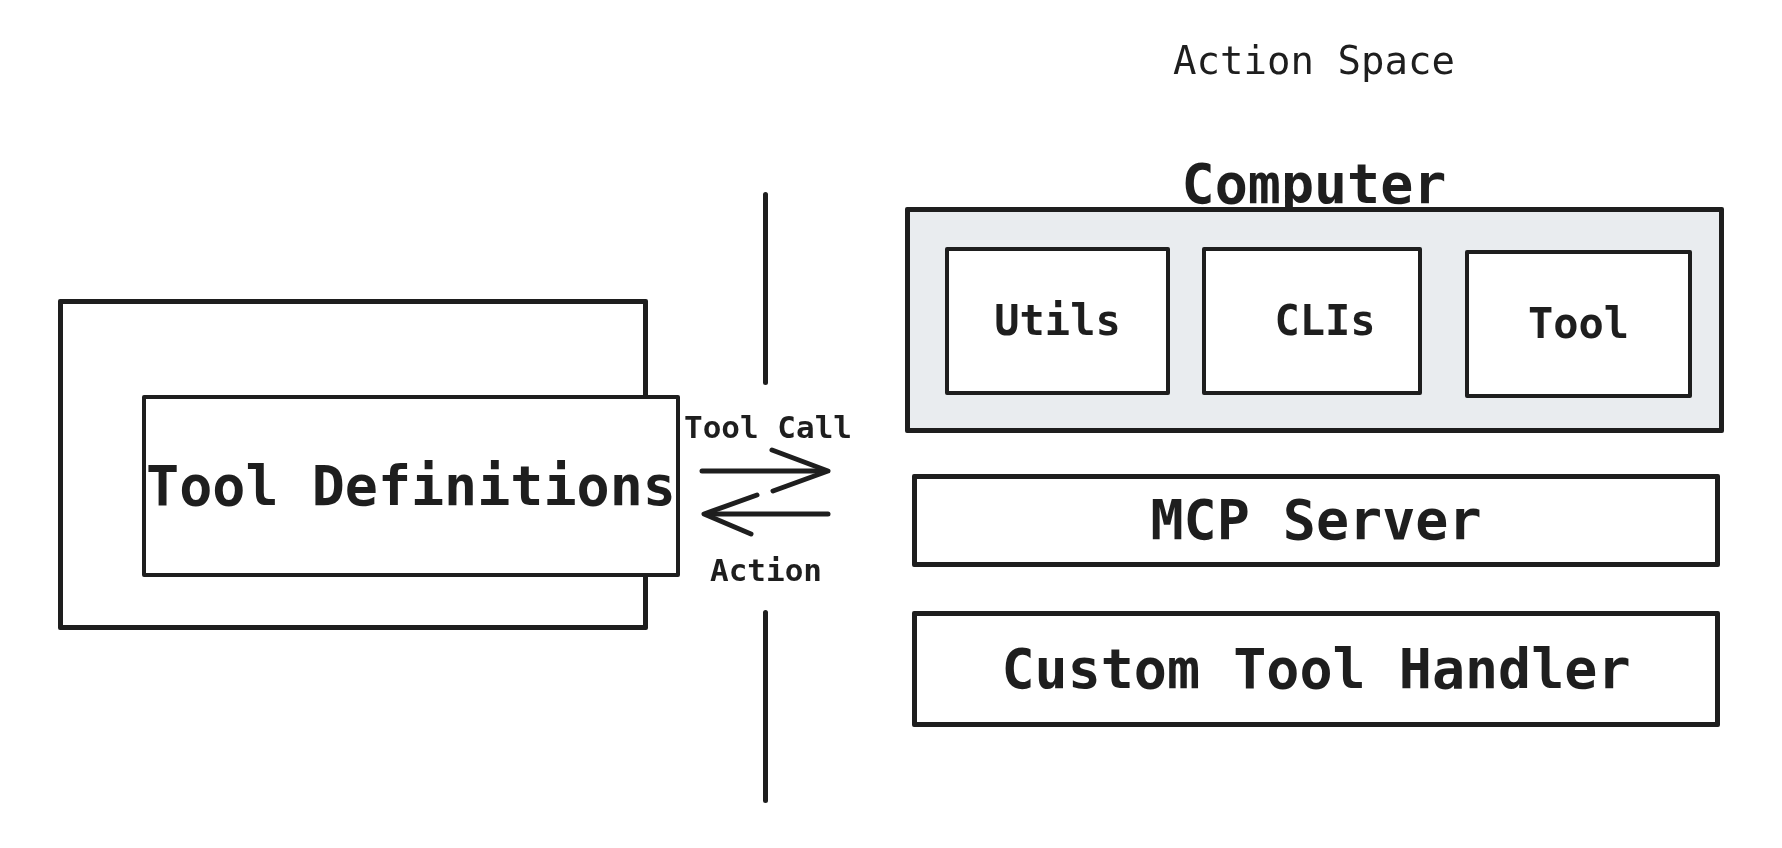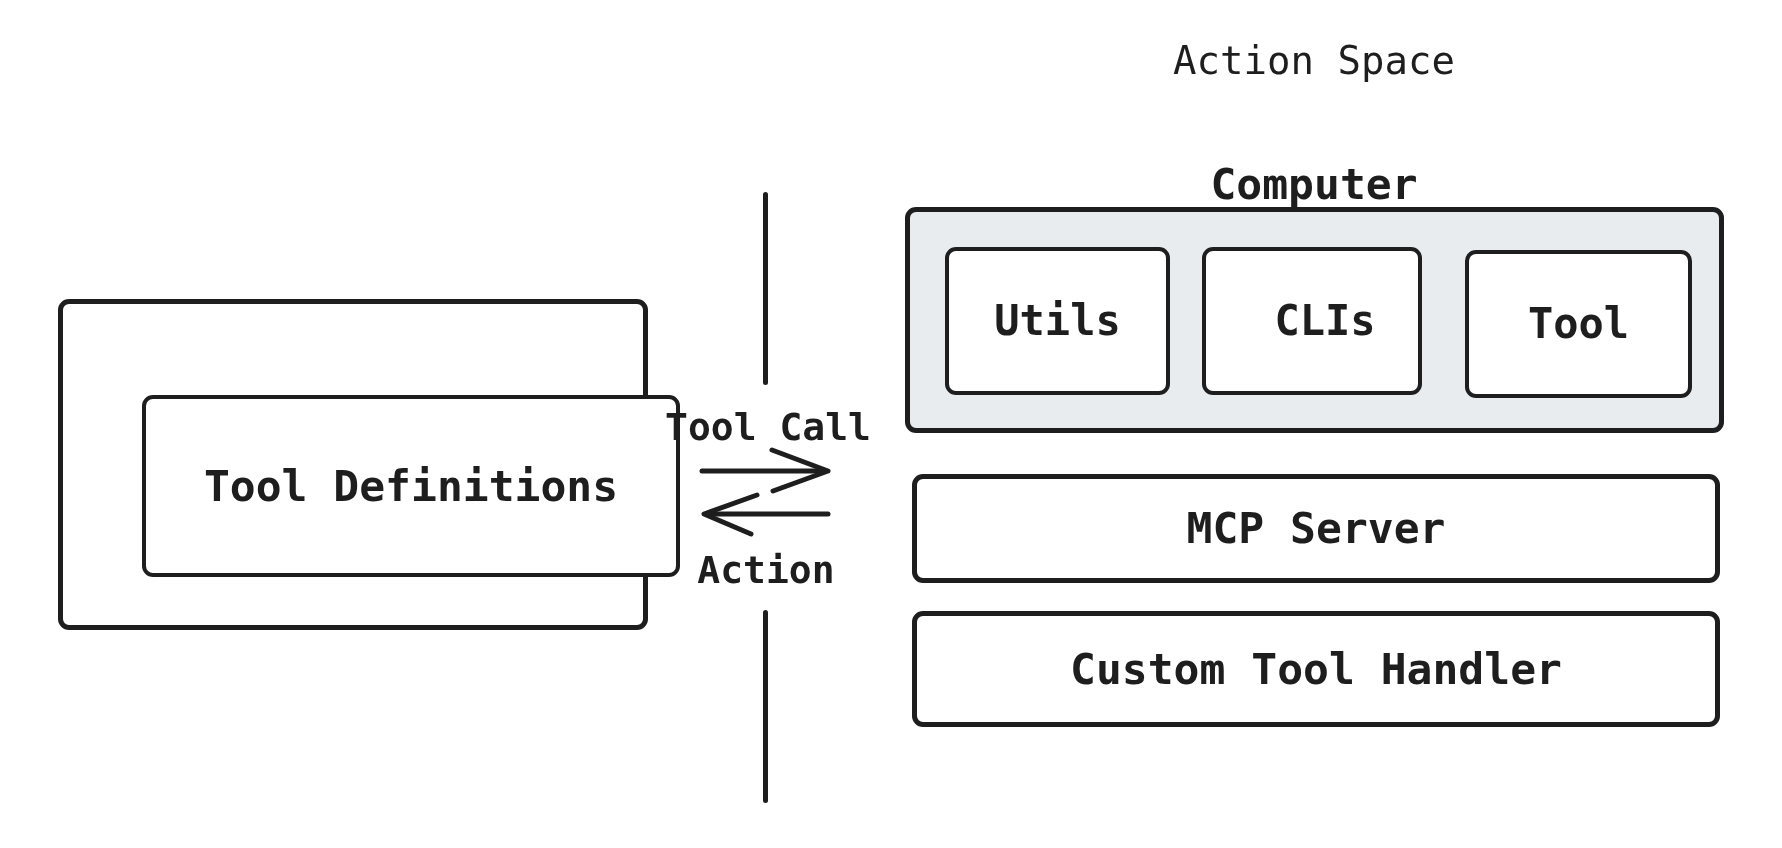--- a/index.html
+++ b/index.html
@@ -8,24 +8,24 @@
     --bg:#ffffff;
   }
   *{margin:0;padding:0;box-sizing:border-box;}
   html,body{width:1782px;height:848px;background:var(--bg);overflow:hidden;}
   body{font-family:"DejaVu Sans Mono", monospace;color:var(--stroke);}
   .canvas{position:relative;width:1782px;height:848px;background:var(--bg);}
 
   .label{position:absolute;text-align:center;white-space:nowrap;font-weight:600;}
   .title{font-size:39px;font-weight:400;letter-spacing:0px;}
   .lbl-42{font-size:42px;line-height:46px;}
-  .lbl-41{font-size:43px;line-height:45px;}
-  .lbl-31{font-size:38px;line-height:40px;}
+  .lbl-41{font-size:55px;line-height:45px;}
+  .lbl-31{font-size:31px;line-height:40px;}
 
-  .box{position:absolute;border:5px solid var(--stroke);border-radius:11px;background:var(--bg);
+  .box{position:absolute;border:5px solid var(--stroke);border-radius:2px;background:var(--bg);
        display:flex;align-items:center;justify-content:center;}
   .box.thin{border-width:4px;}
   .box .box-label{font-weight:600;}
 
   .gray-box{background:var(--fill-gray);}
 
   .vline{position:absolute;width:5px;background:var(--stroke);border-radius:3px;}
 
   .arrow-svg{position:absolute;left:685px;top:438px;width:160px;height:110px;}
   .arrow-svg path{stroke:var(--stroke);stroke-width:5;fill:none;stroke-linecap:round;stroke-linejoin:round;}
@@ -70,21 +70,21 @@
   <div class="box thin" style="left:945px;top:247px;width:225px;height:148px;">
     <span class="box-label lbl-42">Utils</span>
   </div>
   <div class="box thin" style="left:1202px;top:247px;width:220px;height:148px;padding-left:26px;">
     <span class="box-label lbl-42">CLIs</span>
   </div>
   <div class="box thin" style="left:1465px;top:250px;width:227px;height:148px;">
     <span class="box-label lbl-42">Tool</span>
   </div>
 
-  <div class="box" style="left:912px;top:474px;width:808px;height:109px;">
+  <div class="box" style="left:912px;top:474px;width:808px;height:93px;">
     <span class="box-label lbl-41">MCP Server</span>
   </div>
 
   <div class="box" style="left:912px;top:611px;width:808px;height:116px;">
     <span class="box-label lbl-41">Custom Tool Handler</span>
   </div>
 
 </div>
 
 </body></html>

